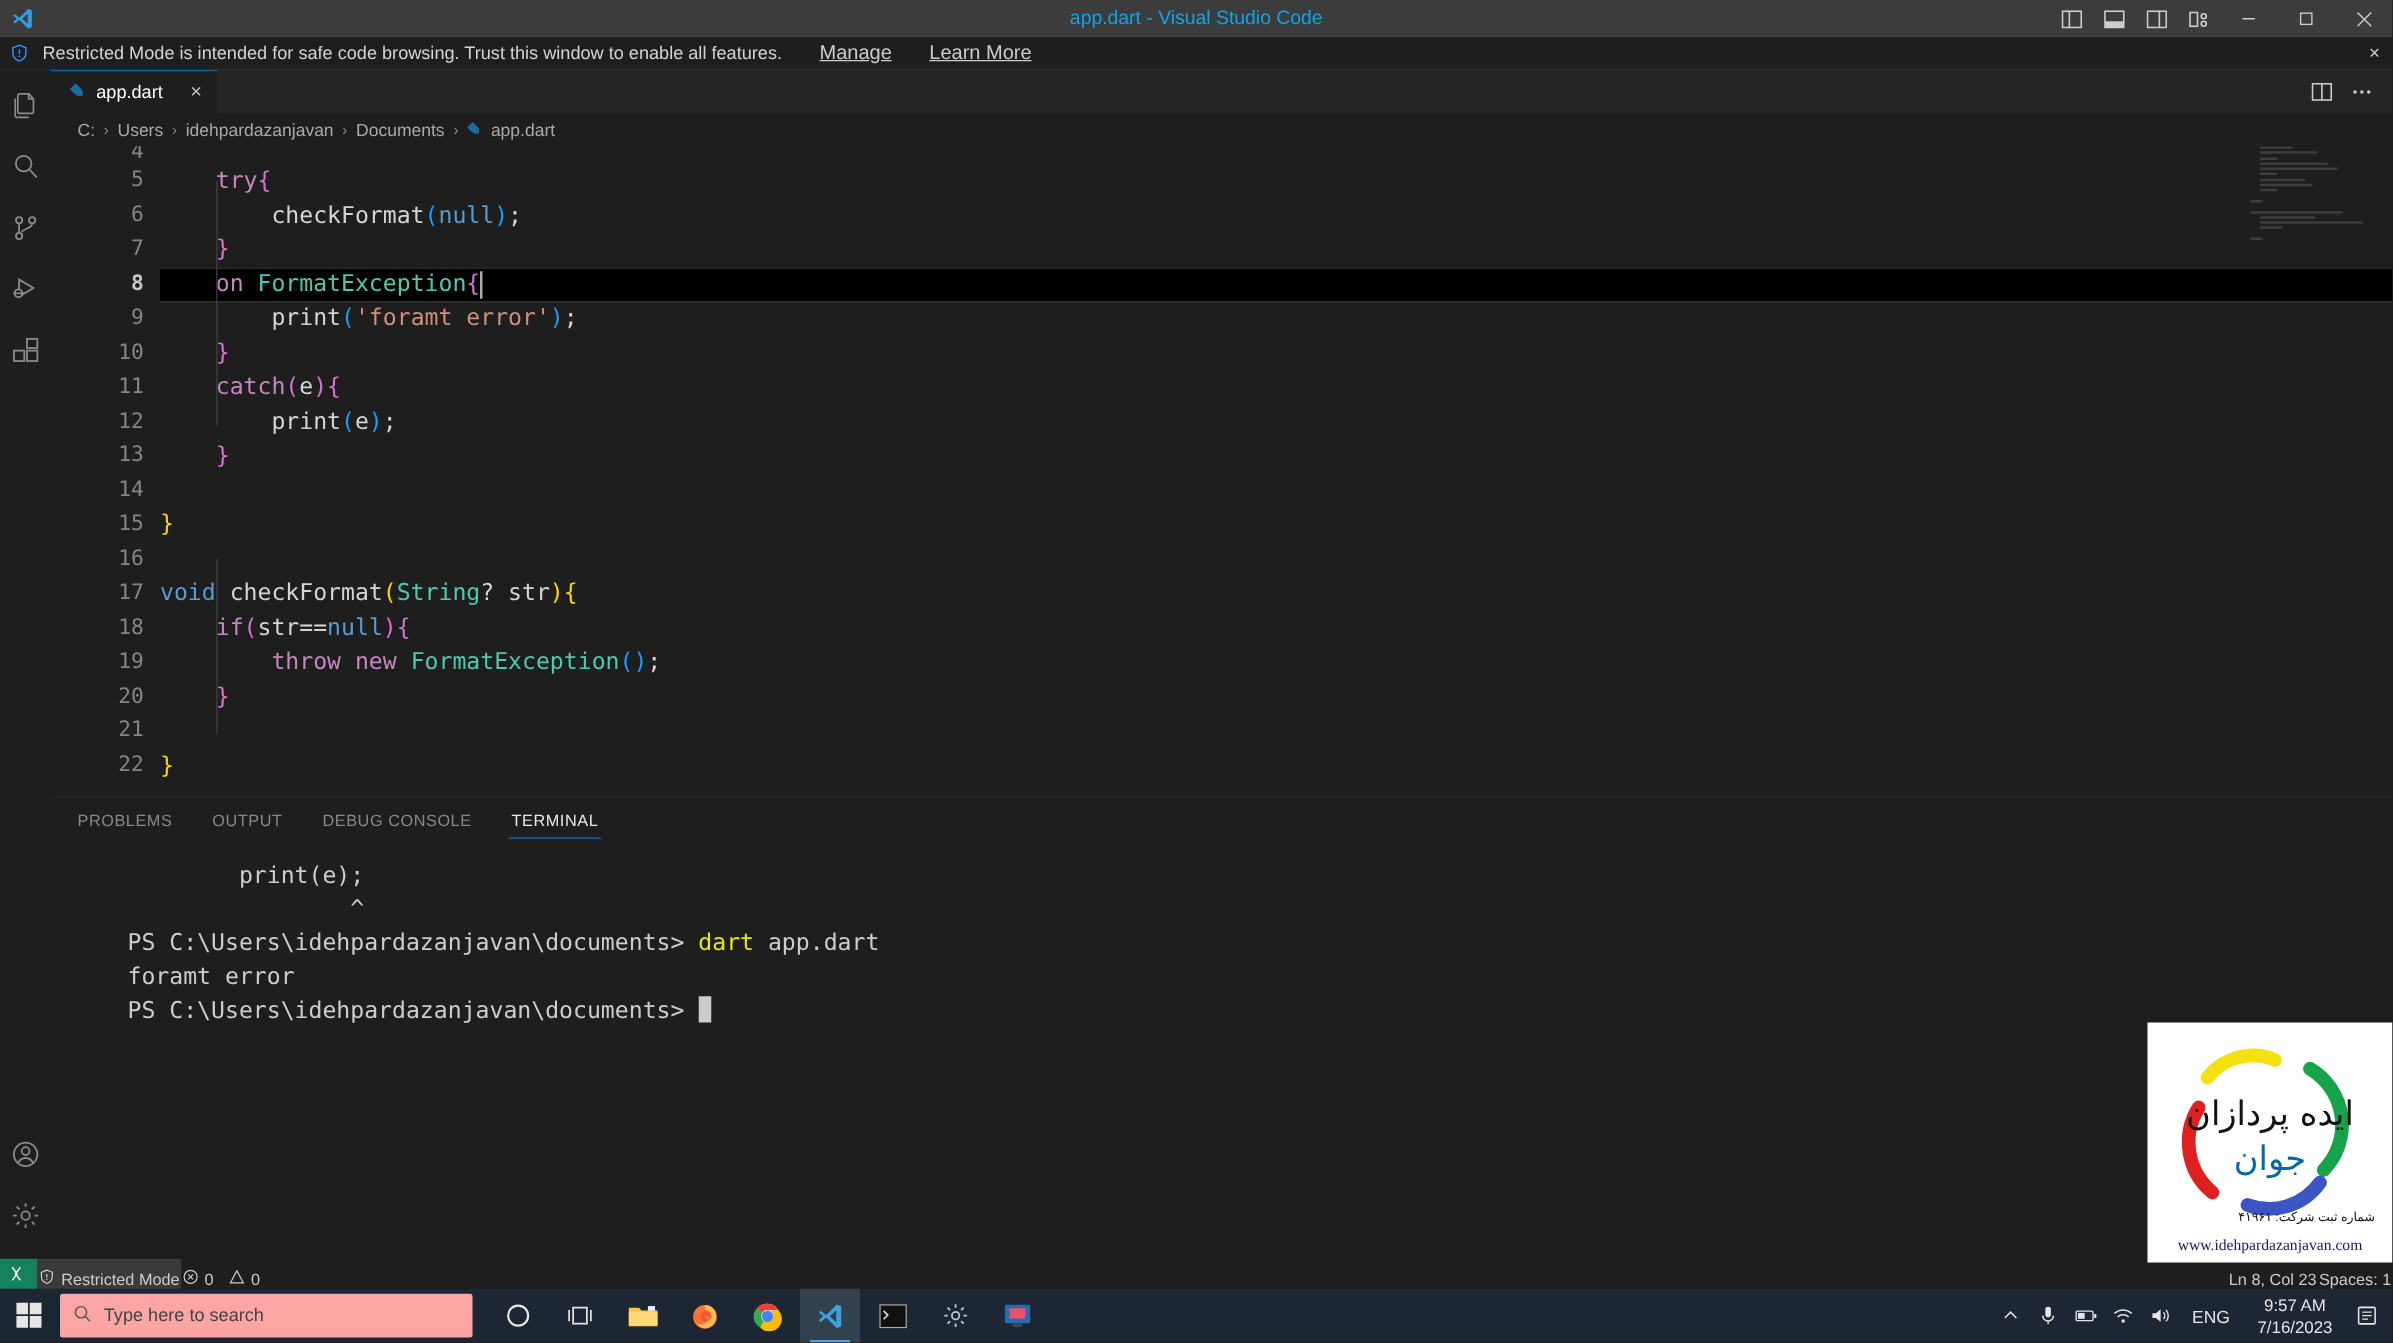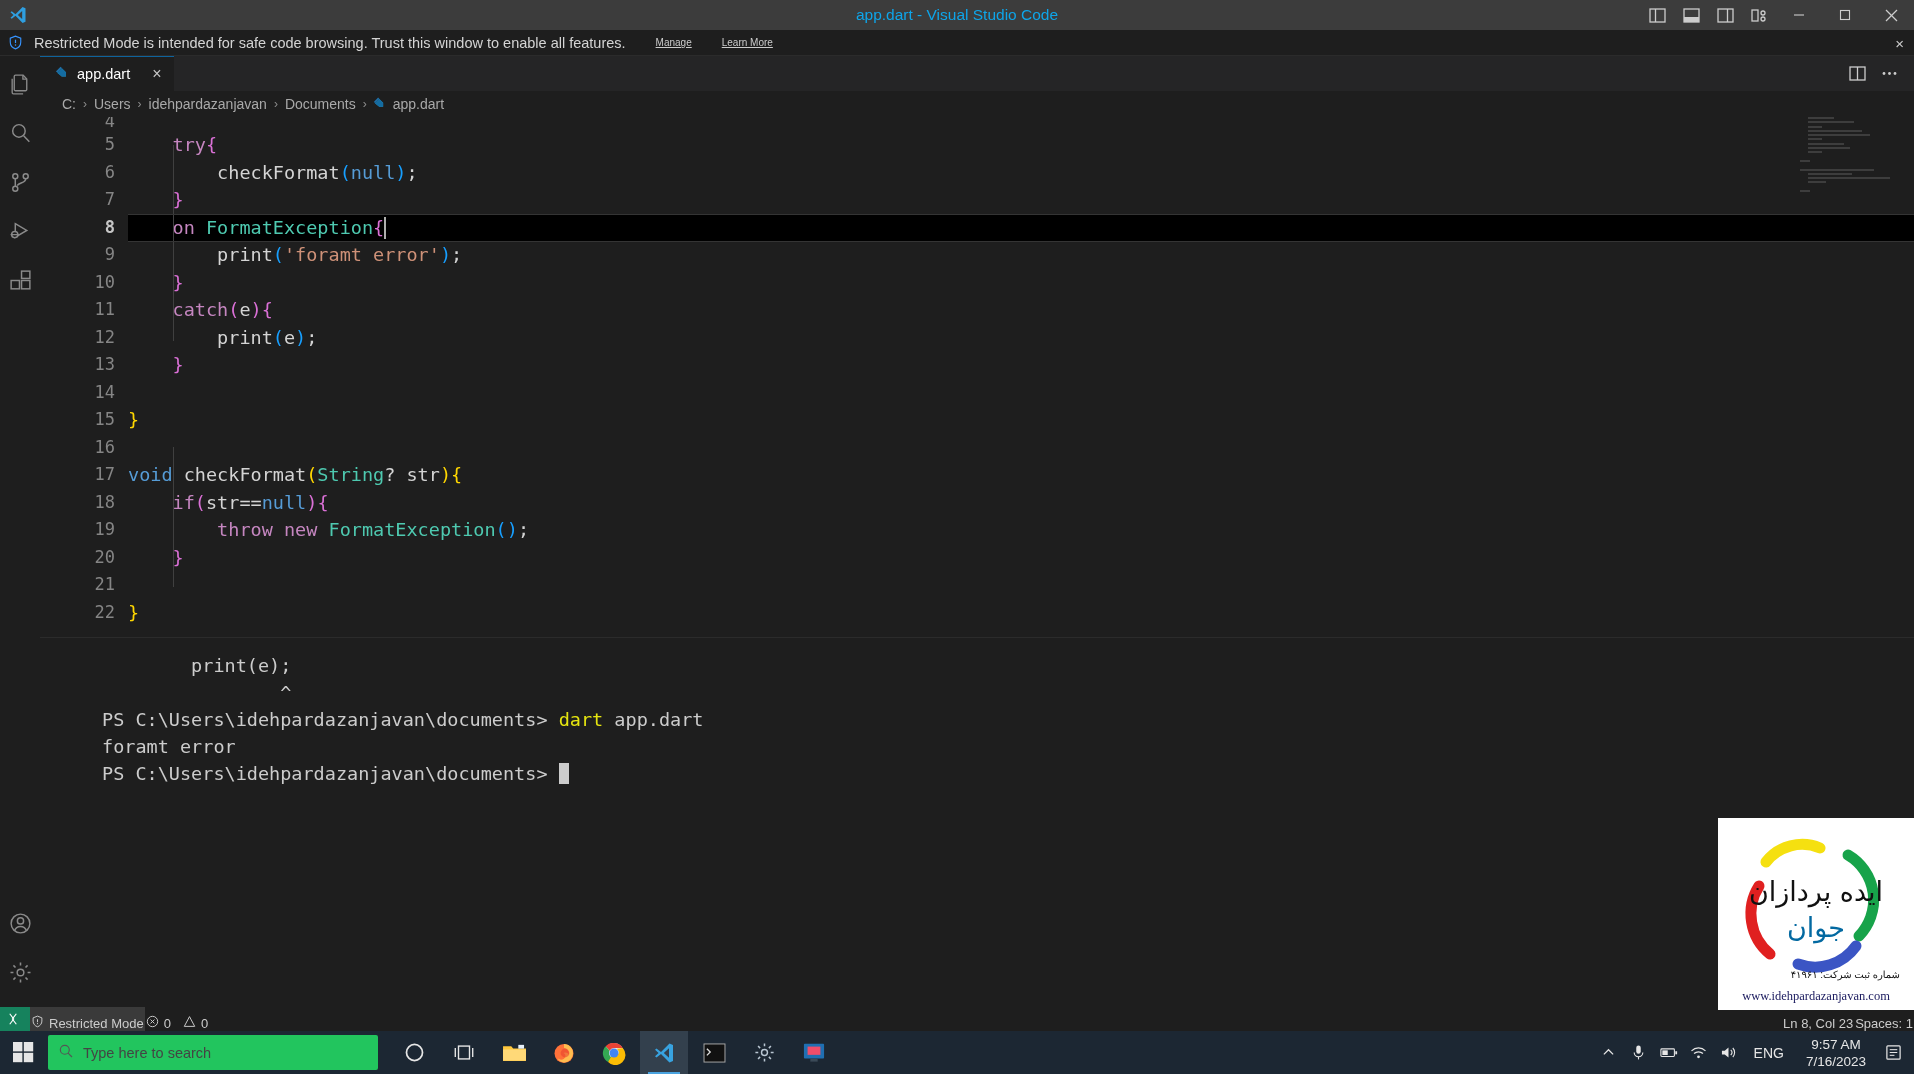--- a/index.html
+++ b/index.html
@@ -28,21 +28,21 @@
   .win-btn { width: 46px; height: 30px; display: flex; align-items: center; justify-content: center; }
 
   
   .notifbar {
     height: 26px; flex: 0 0 26px; background: #1e1e1e; display: flex; align-items: center;
     padding: 0 8px; font-size: 14.5px; color: #cccccc; gap: 4px;
     border-bottom: 1px solid #2b2b2b; position: relative;
   }
   .notif-icon { margin-right: 7px; display: flex; align-items: center; }
   .notif-text { color: #d4d4d4; font-size: 14.5px; }
-  .notif-link { color: #cccccc; text-decoration: underline; margin-left: 26px; font-size: 10px; cursor: pointer; }
+  .notif-link { color: #cccccc; text-decoration: underline; margin-left: 26px; font-size: 16px; cursor: pointer; }
   .notif-close { position: absolute; right: 10px; top: 50%; transform: translateY(-50%); color: #ccc; font-size: 15px; cursor: pointer; }
 
   
   .body-row { flex: 1 1 auto; display: flex; min-height: 0; }
 
   .activitybar {
     width: 40px; background: #1e1e1e; display: flex; flex-direction: column;
     align-items: center; flex: 0 0 40px; padding-top: 6px;
   }
   .act-item { width: 40px; height: 49px; display: flex; align-items: center; justify-content: center; opacity: .62; cursor: pointer; }
@@ -115,21 +115,21 @@
   .statusbar { height: 24px; flex: 0 0 24px; background: #1e1e1e; display: flex; align-items: center; font-size: 13px; color: #cccccc; position: relative; }
   .sb-remote { background: #16825d; width: 30px; height: 24px; display: flex; align-items: center; justify-content: center; }
   .sb-item { padding: 0 1px; height: 24px; display: flex; align-items: flex-end; gap: 5px; cursor: pointer; }
   .sb-restricted { background: #3a3a3a; }
   .sb-right { margin-left: auto; display: flex; align-items: center; }
 
   
   .taskbar { height: 43px; flex: 0 0 43px; background: #1c2733; display: flex; align-items: center; }
   .start-btn { width: 46px; height: 43px; display: flex; align-items: center; justify-content: center; cursor: pointer; }
   .tb-search {
-    width: 330px; height: 35px; background: #22c55e; border-radius: 2px; display: flex;
+    width: 330px; height: 35px; background: #fca5a5; border-radius: 2px; display: flex;
     align-items: center; padding: 0 10px; gap: 9px; margin-left: 2px; color: #444; font-size: 14.5px;
   }
   .tb-icons { display: flex; align-items: center; gap: 2px; margin-left: 12px; }
   .tb-icon { width: 48px; height: 43px; display: flex; align-items: center; justify-content: center; cursor: pointer; position: relative; }
   .tb-icon.active { background: #33404d; }
   .tb-icon.active::after { content:''; position:absolute; bottom:0; left:8px; right:8px; height:2px; background:#4aa3df; }
   .tray { margin-left: auto; display: flex; align-items: center; gap: 0; padding-right: 6px; }
   .tray-icon { width: 30px; height: 43px; display: flex; align-items: center; justify-content: center; color: #e6e6e6; cursor: pointer; }
   .tray-lang { padding: 0 10px; color: #e6e6e6; font-size: 14px; }
   .tray-clock { text-align: center; color: #e6e6e6; font-size: 13.5px; line-height: 17px; padding: 0 12px; cursor: pointer; }
@@ -401,20 +401,26 @@
             <div class="mm-line" style="width: 44px; margin-left: 8px;"></div>
             <div class="mm-line" style="width: 82px; margin-left: 8px;"></div>
             <div class="mm-line" style="width: 18px; margin-left: 8px;"></div>
             <div class="mm-line" style="width: 0px; margin-left: 8px; background: transparent;"></div>
             <div class="mm-line" style="width: 10px; margin-left: 0px;"></div>
           </div>
         <div class="scroll-vert"></div>
       </div>
 
       <div class="panel">
+        <div class="panel-tabs" id="paneltabs">
+            <div class="ptab">PROBLEMS</div>
+            <div class="ptab">OUTPUT</div>
+            <div class="ptab">DEBUG CONSOLE</div>
+            <div class="ptab active">TERMINAL</div>
+          </div>
         <div class="panel-body" id="panelbody">
             <div class="term-line"><span>        print(e);</span></div>
             <div class="term-line"><span>                ^</span></div>
             <div class="term-line"><span>PS C:\Users\idehpardazanjavan\documents&gt; </span><span class="term-yellow">dart</span><span> app.dart</span></div>
             <div class="term-line"><span>foramt error</span></div>
             <div class="term-line"><span>PS C:\Users\idehpardazanjavan\documents&gt; </span><span class="term-cursor"></span></div>
           </div>
       </div>
 
     </div>

